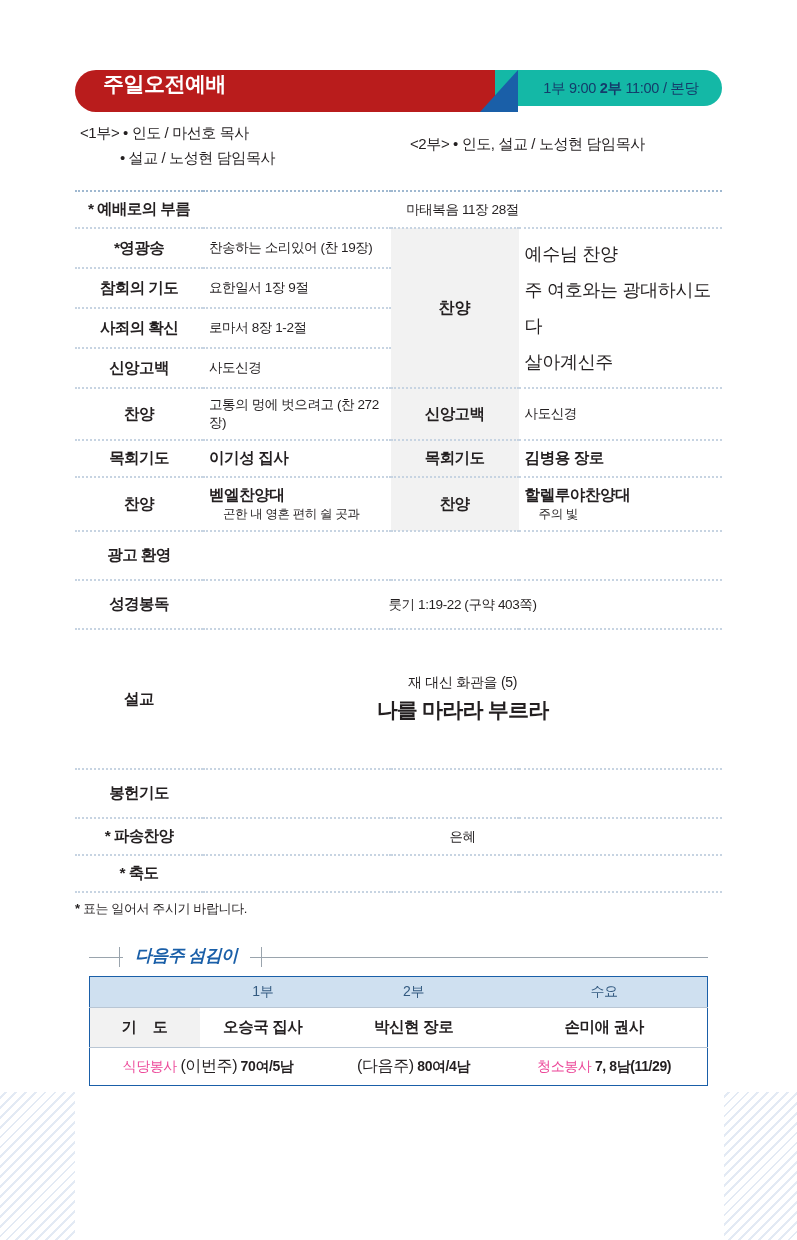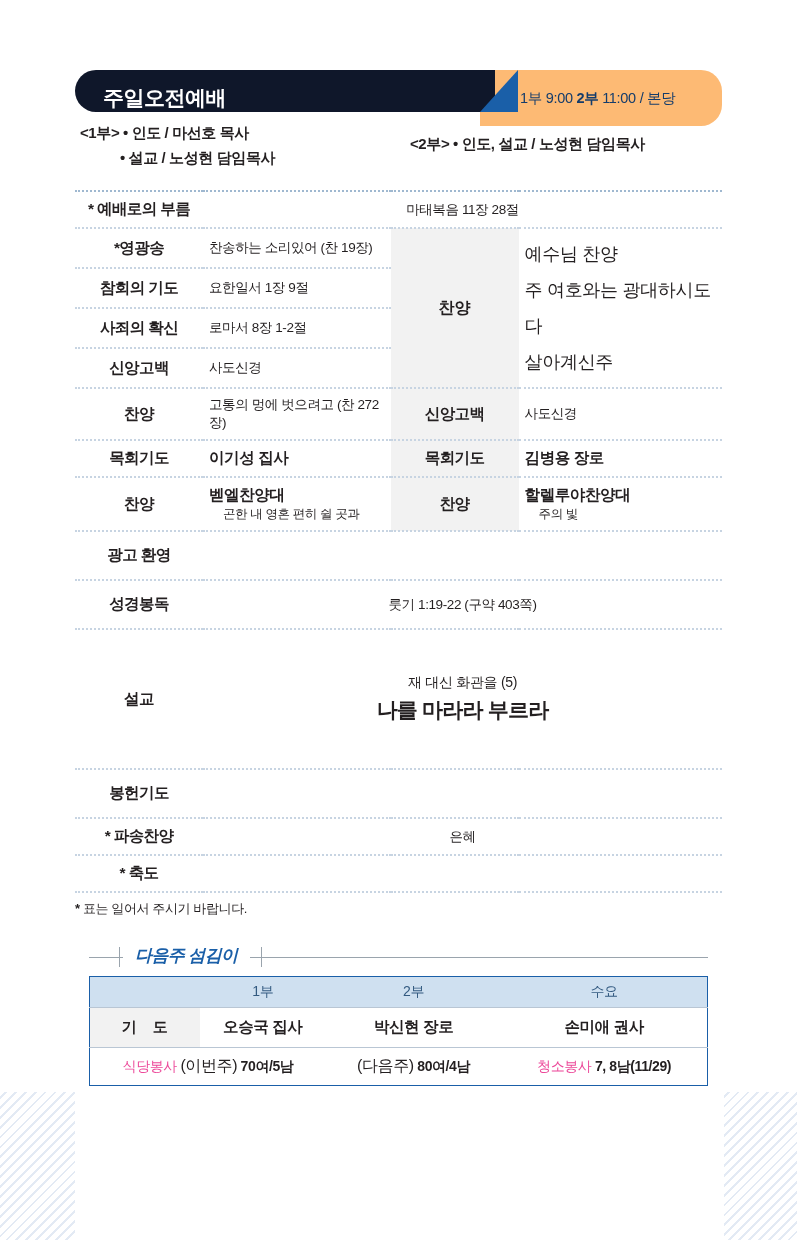--- a/index.html
+++ b/index.html
@@ -45,70 +45,70 @@
   .header {
     position: relative;
     margin-top: 70px;
     height: 42px;
   }
   .header-left {
     position: absolute;
     left: 0; top: 0;
     height: 42px;
     width: 420px;
-    background: #0f172a;
+    background: #b91c1c;
     border-top-left-radius: 21px;
     border-bottom-left-radius: 21px;
     display: flex;
-    align-items: flex-end;
+    align-items: flex-start;
     padding-left: 28px;
   }
   .header-left .title {
     color: #ffffff;
     font-size: 21px;
     font-weight: bold;
     letter-spacing: -0.5px;
   }
   .header-wedge {
     position: absolute;
     left: 405px; top: 0;
     width: 0; height: 0;
     border-style: solid;
     border-width: 0 0 42px 38px;
     border-color: transparent transparent #1a5fa8 transparent;
   }
   .header-right {
     position: absolute;
     left: 405px; top: 0;
     right: 0;
-    height: 56px;
-    background: #fdba74;
+    height: 36px;
+    background: #14b8a6;
     border-top-right-radius: 21px;
     border-bottom-right-radius: 21px;
     display: flex;
     align-items: center;
+    justify-content: center;
     padding-left: 40px;
     z-index: -1;
   }
   .header-right .meta {
     color: #143c6b;
     font-size: 14.5px;
     letter-spacing: -0.3px;
     white-space: nowrap;
   }
   .header-right .meta b { font-weight: bold; }
 
   
   .leaders {
     position: relative;
     margin-top: 12px;
     height: 56px;
     font-size: 15px;
     letter-spacing: -0.4px;
-    font-weight: bold;
   }
   .leaders .col1 { position: absolute; left: 5px; top: 0; }
   .leaders .col1 .l2 { margin-left: 40px; margin-top: 6px; }
   .leaders .col2 { position: absolute; left: 335px; top: 11px; }
 
   
   .order {
     margin-top: 10px;
     border-top: 2px dotted #9fb8d0;
     width: 100%;

